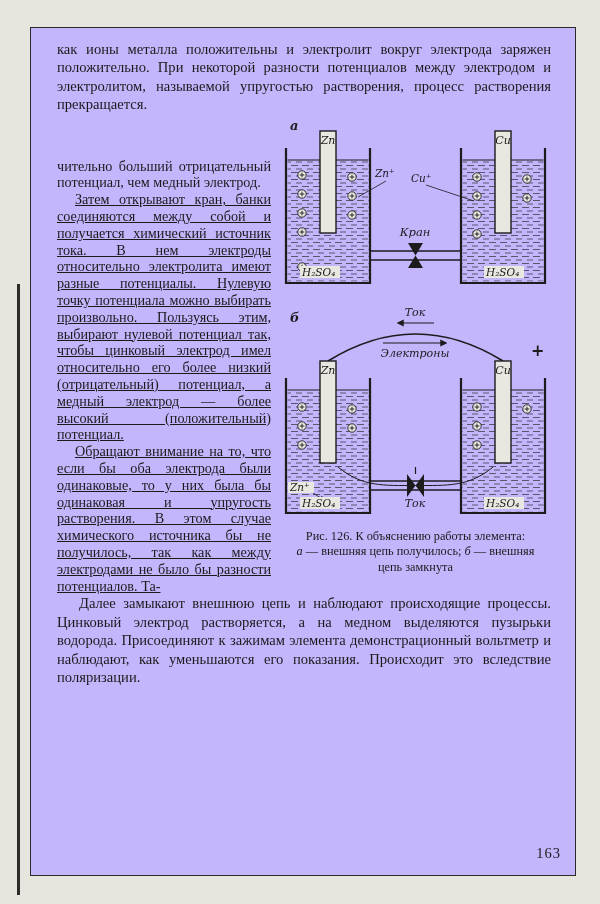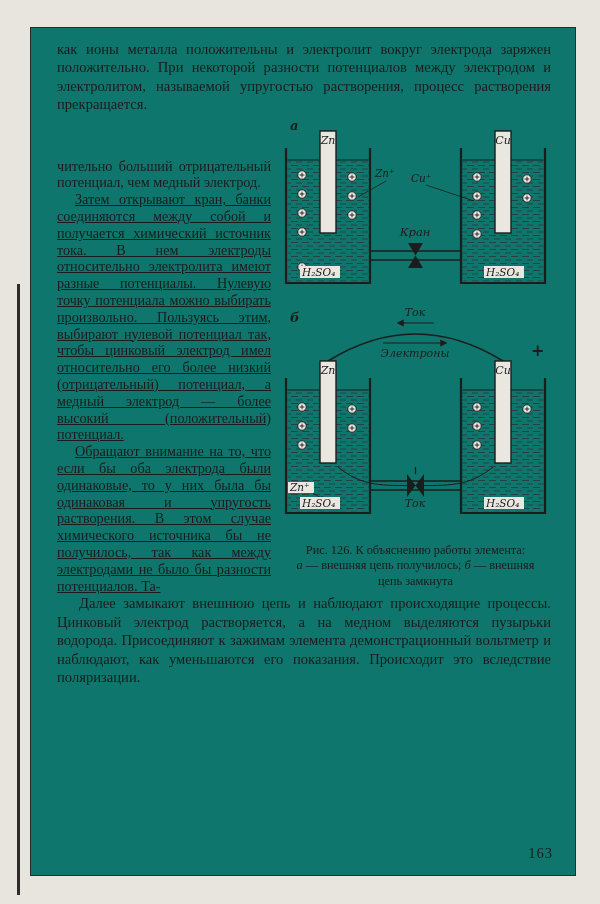--- a/index.html
+++ b/index.html
@@ -7,34 +7,34 @@
   body {
     background:#e8e5df;
     font-family:"Liberation Serif","DejaVu Serif",serif;
     color:#1b1b1b;
     position:relative;
     overflow:hidden;
   }
   .spine-line { position:absolute; left:17px; top:284px; width:2.5px; height:611px; background:#2e2c29; }
   .frame {
     position:absolute; left:30px; top:27px; width:546px; height:849px;
-    border:1.6px solid #2b2a27; background:#0f766e;
+    border:1.6px solid #2b2a27; background:#c4b5fd;
   }
   .content { position:absolute; left:26px; top:12px; width:494px; }
   p.body { font-size:14.6px; line-height:18.4px; text-align:justify; }
   p.ind { text-indent:22px; }
   .twocol { display:flex; gap:9px; margin-top:1px; }
   .colL { width:214px;margin-top:43px; }
   .colL p { font-size:14.2px; line-height:16.8px; text-align:justify; }
   .colL p.ind { text-indent:18px;text-decoration:underline; }
   .colR { width:271px; }
-  .caption { font-size:12.3px; line-height:15.6px; text-align:center; margin-top:22px; padding:0 6px; }
+  .caption { font-size:12.3px; line-height:15.6px; text-align:center; margin-top:8px; padding:0 6px; }
   .caption .ttl { white-space:nowrap; }
   .caption i { font-style:italic; }
-  .pagenum { position:absolute; right:22px; bottom:13px; font-size:14.5px; letter-spacing:1px;margin-top:48px; }
+  .pagenum { position:absolute; right:14px; bottom:13px; font-size:14.5px; letter-spacing:1px;margin-top:48px; }
   svg text { font-family:"DejaVu Serif",serif; fill:#1c1c1c; }
   .fig-ital { font-style:italic; }
 </style>
 </head>
 <body>
 
 <div class="spine-line"></div>
 
 <div class="frame">
   <div class="content">

